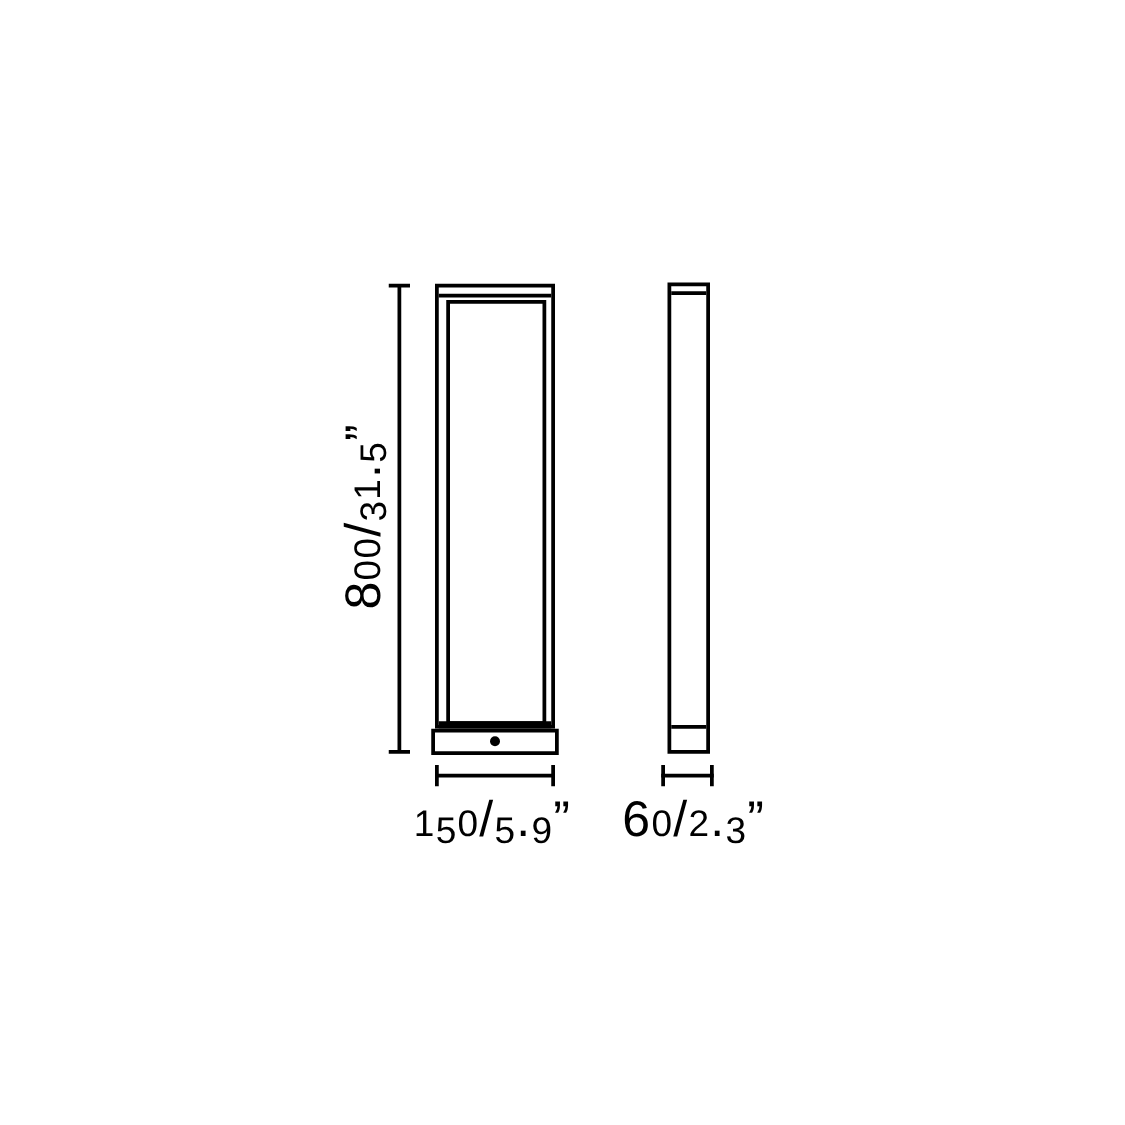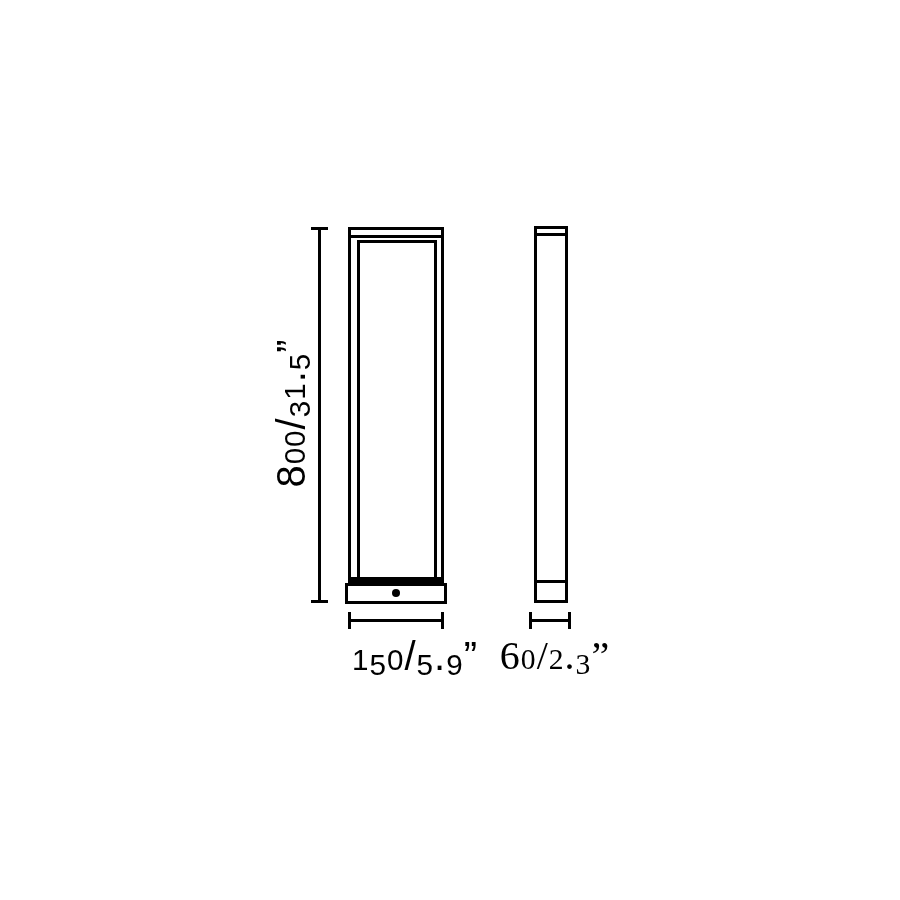--- a/index.html
+++ b/index.html
@@ -46,23 +46,23 @@
     <div class="ln" style="left:318px; top:228px; width:3px; height:374px;"></div>
     <div class="ln" style="left:311px; top:227px; width:17px; height:3px;"></div>
     <div class="ln" style="left:311px; top:600px; width:17px; height:3px;"></div>
     <div class="dim-label v" style="left:121px; top:391px; width:340px; height:44px;"><span>8</span><span class="fig-x">0</span><span class="fig-x">0</span><span>/</span><span class="fig-d">3</span><span class="fig-x">1</span><span>.</span><span class="fig-d">5</span><span>”</span></div>
   </div>
 
   <div>
     <div class="ln" style="left:348px; top:619px; width:96px; height:3px;"></div>
     <div class="ln" style="left:348px; top:612px; width:3px; height:17px;"></div>
     <div class="ln" style="left:441px; top:612px; width:3px; height:17px;"></div>
-    <div class="dim-label h" style="left:278px; top:632px; width:200px; height:48px;text-align:right;"><span class="fig-x">1</span><span class="fig-d">5</span><span class="fig-x">0</span><span>/</span><span class="fig-d">5</span><span>.</span><span class="fig-d">9</span><span>”</span></div>
+    <div class="dim-label h" style="left:294px; top:632px; width:200px; height:48px;"><span class="fig-x">1</span><span class="fig-d">5</span><span class="fig-x">0</span><span>/</span><span class="fig-d">5</span><span>.</span><span class="fig-d">9</span><span>”</span></div>
   </div>
 
   <div>
     <div class="ln" style="left:529px; top:619px; width:42px; height:3px;"></div>
     <div class="ln" style="left:529px; top:612px; width:3px; height:17px;"></div>
     <div class="ln" style="left:568px; top:612px; width:3px; height:17px;"></div>
-    <div class="dim-label h" style="left:455px; top:632px; width:200px; height:48px;font-family:Liberation Serif, serif;"><span>6</span><span class="fig-x">0</span><span>/</span><span class="fig-x">2</span><span>.</span><span class="fig-d">3</span><span>”</span></div>
+    <div class="dim-label h" style="left:455px; top:632px; width:200px; height:48px;"><span>6</span><span class="fig-x">0</span><span>/</span><span class="fig-x">2</span><span>.</span><span class="fig-d">3</span><span>”</span></div>
   </div>
 
 </div>
 
 </body></html>

